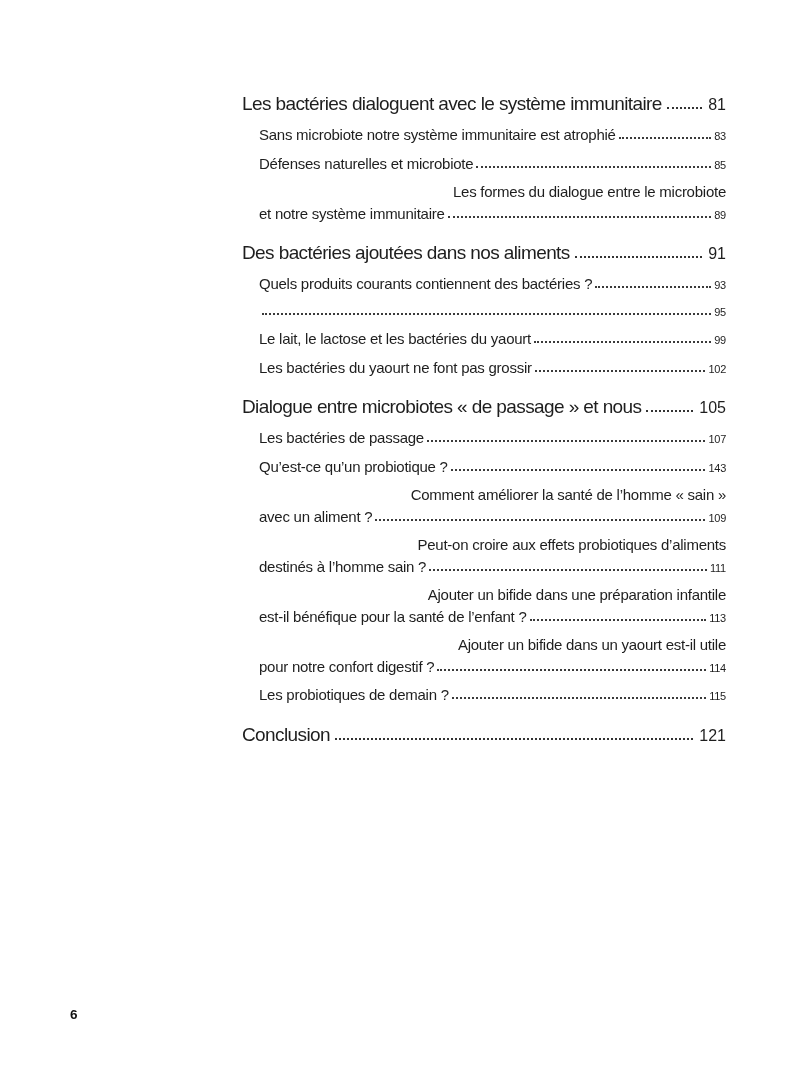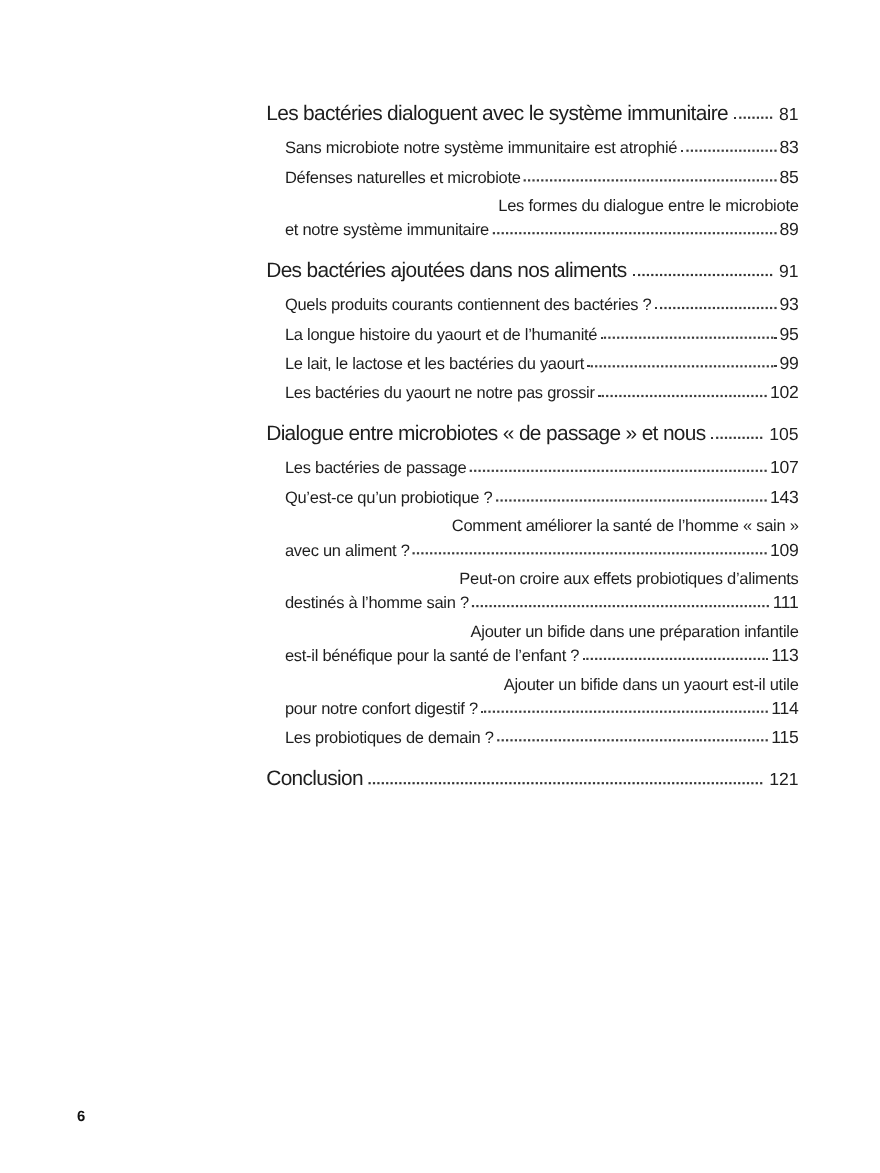--- a/index.html
+++ b/index.html
@@ -43,21 +43,21 @@
     padding-left: 5px;
   }
   .toc-item { margin-bottom: 5px; margin-left: 17px; }
   .line {
     line-height: 21.5px;
     font-size: 15px;
     letter-spacing: -0.25px;
   }
   .line .title { white-space: nowrap; }
   .line .pg {
-    font-size: 16px;
+    font-size: 11px;
     padding-left: 2px;
   }
   .leader {
     flex: 1 1 auto;
     min-width: 12px;
     border-bottom: 2px dotted #3a3a3a;
     margin: 0 1px 0 3px;
     position: relative;
     top: -1px;
   }
@@ -114,35 +114,34 @@
         </div>
         <div class="toc-item">
           <div class="toc-row line">
             <span class="title">Quels produits courants contiennent des bactéries ?</span>
             <span class="leader"></span>
             <span class="pg">93</span>
           </div>
         </div>
         <div class="toc-item">
           <div class="toc-row line">
-            <span class="title">La longue histoire du yaourt et de l’humanité</span>
             <span class="leader"></span>
             <span class="pg">95</span>
           </div>
         </div>
         <div class="toc-item">
           <div class="toc-row line">
             <span class="title">Le lait, le lactose et les bactéries du yaourt</span>
             <span class="leader"></span>
             <span class="pg">99</span>
           </div>
         </div>
         <div class="toc-item">
           <div class="toc-row line">
-            <span class="title">Les bactéries du yaourt ne notre pas grossir</span>
+            <span class="title">Les bactéries du yaourt ne font pas grossir</span>
             <span class="leader"></span>
             <span class="pg">102</span>
           </div>
         </div>
       </section>
       <section class="toc-section">
         <div class="toc-row heading">
           <span class="title">Dialogue entre microbiotes « de passage » et nous</span>
           <span class="leader"></span>
           <span class="pg">105</span>

